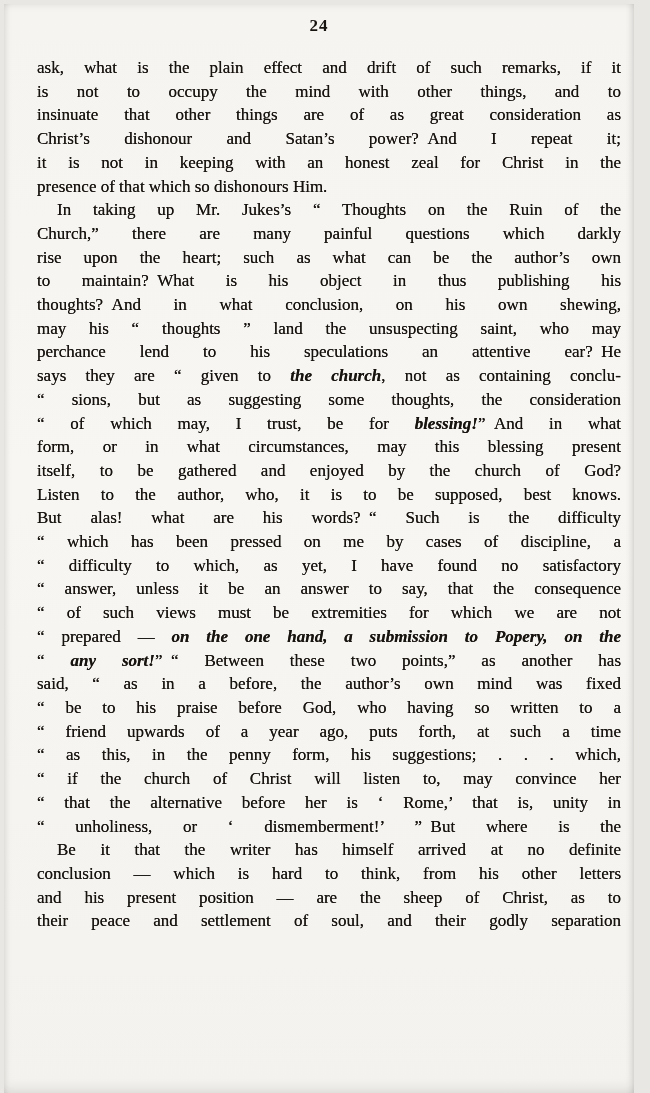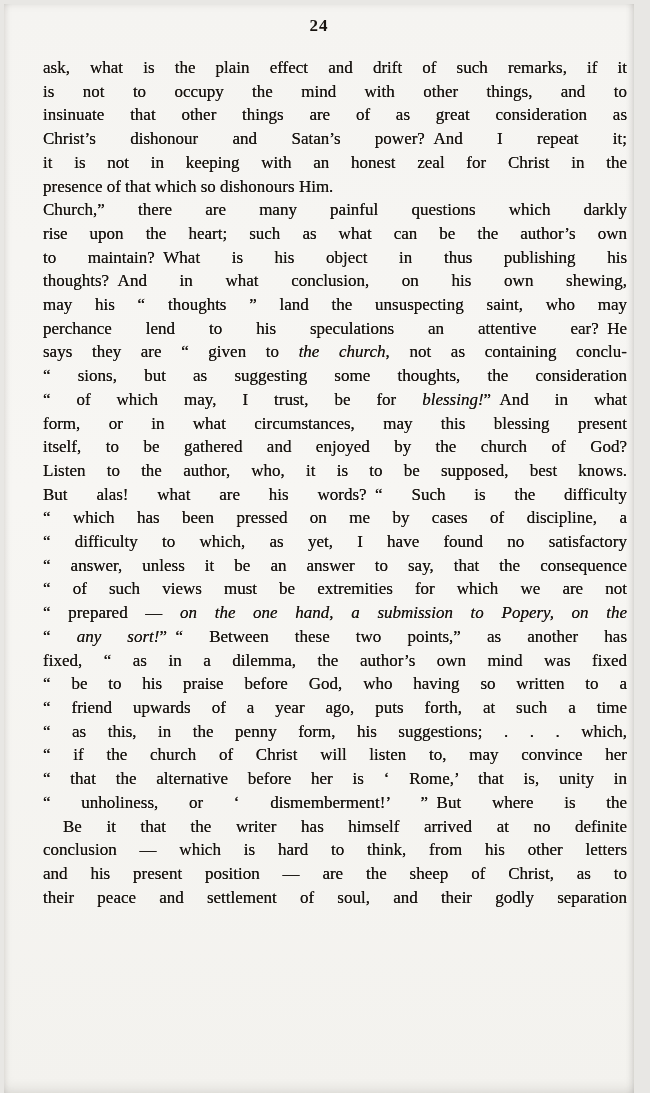--- a/index.html
+++ b/index.html
@@ -31,71 +31,72 @@
     left: 0;
     right: 0;
     text-align: center;
     font-size: 17px;
     font-weight: bold;
     letter-spacing: 1px;
   }
   .page-body {
     position: absolute;
     top: 52px;
-    left: 39px;
+    left: 33px;
     width: 584px;
     font-size: 17px;
     line-height: 23.7px;
     text-shadow: 0 0 0.35px rgba(20,15,10,.85);
   }
   .paragraph { margin: 0; }
   .line {
     text-align: justify;
     text-align-last: justify;
     white-space: normal;
   }
   .line.last { text-align-last: left; }
   .line.indent { text-indent: 20px; }
-  .line i { font-style: italic; }
+  .line i { font-style: italic; font-weight: bold; }
 </style>
 </head>
 <body>
 
 <div class="page">
   <div class="page-number">24</div>
   <div class="page-body">
       <div class="paragraph">
         <div class="line">ask, what is the plain effect and drift of such remarks, if it</div>
         <div class="line">is not to occupy the mind with other things, and to</div>
         <div class="line">insinuate that other things are of as great consideration as</div>
         <div class="line">Christ’s dishonour and Satan’s power? And I repeat it;</div>
         <div class="line">it is not in keeping with an honest zeal for Christ in the</div>
         <div class="line last">presence of that which so dishonours Him.</div>
       </div>
       <div class="paragraph">
+        <div class="line indent">In taking up Mr. Jukes’s “ Thoughts on the Ruin of the</div>
         <div class="line">Church,” there are many painful questions which darkly</div>
         <div class="line">rise upon the heart; such as what can be the author’s own</div>
         <div class="line">to maintain? What is his object in thus publishing his</div>
         <div class="line">thoughts? And in what conclusion, on his own shewing,</div>
         <div class="line">may his “ thoughts ” land the unsuspecting saint, who may</div>
         <div class="line">perchance lend to his speculations an attentive ear? He</div>
         <div class="line">says they are “ given to <i>the church</i>, not as containing conclu-</div>
         <div class="line">“ sions, but as suggesting some thoughts, the consideration</div>
         <div class="line">“ of which may, I trust, be for <i>blessing!</i>” And in what</div>
         <div class="line">form, or in what circumstances, may this blessing present</div>
         <div class="line">itself, to be gathered and enjoyed by the church of God?</div>
         <div class="line">Listen to the author, who, it is to be supposed, best knows.</div>
         <div class="line">But alas! what are his words? “ Such is the difficulty</div>
         <div class="line">“ which has been pressed on me by cases of discipline, a</div>
         <div class="line">“ difficulty to which, as yet, I have found no satisfactory</div>
         <div class="line">“ answer, unless it be an answer to say, that the consequence</div>
         <div class="line">“ of such views must be extremities for which we are not</div>
         <div class="line">“ prepared — <i>on the one hand, a submission to Popery, on the</i></div>
         <div class="line">“ <i>any sort!</i>” “ Between these two points,” as another has</div>
-        <div class="line">fixed, “ as in a dilemma, the author’s own mind was fixed</div>
+        <div class="line">said, “ as in a before, the author’s own mind was fixed</div>
         <div class="line">“ be to his praise before God, who having so written to a</div>
         <div class="line">“ friend upwards of a year ago, puts forth, at such a time</div>
         <div class="line">“ as this, in the penny form, his suggestions; . . . which,</div>
         <div class="line">“ if the church of Christ will listen to, may convince her</div>
         <div class="line">“ that the alternative before her is ‘ Rome,’ that is, unity in</div>
         <div class="line">“ unholiness, or ‘ dismemberment!’ ” But where is the</div>
       </div>
       <div class="paragraph">
         <div class="line indent">Be it that the writer has himself arrived at no definite</div>
         <div class="line">conclusion — which is hard to think, from his other letters</div>

